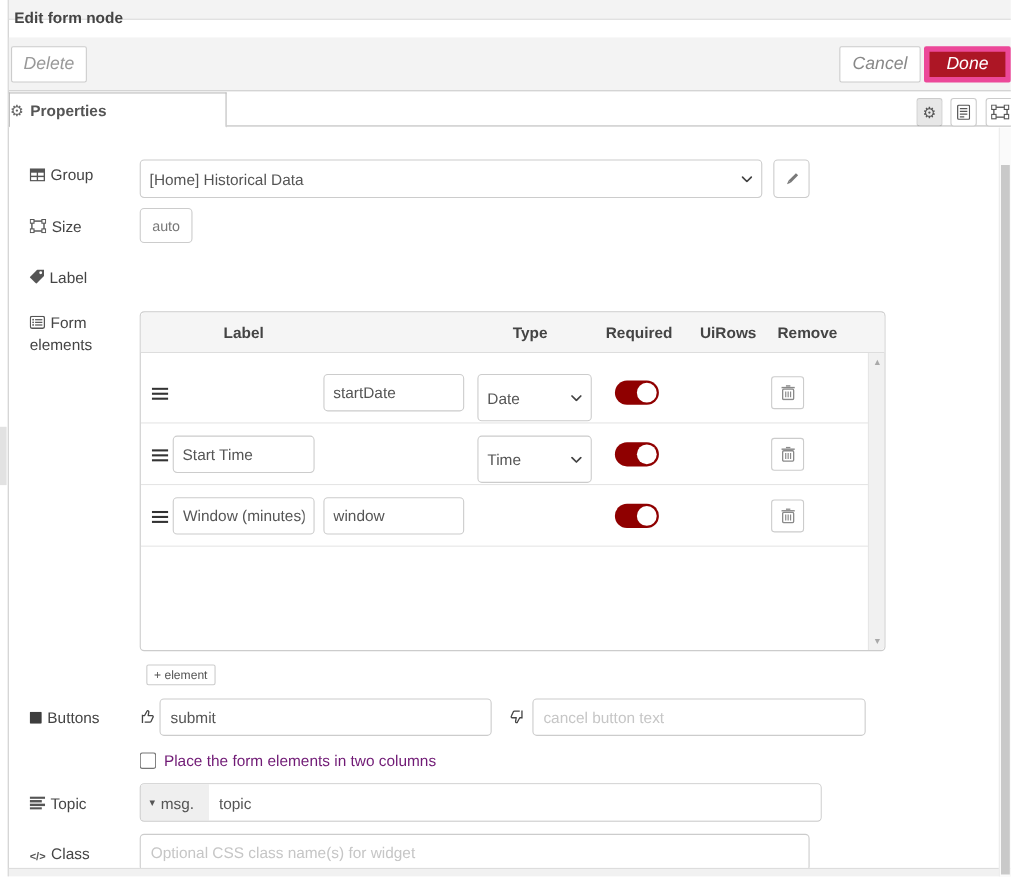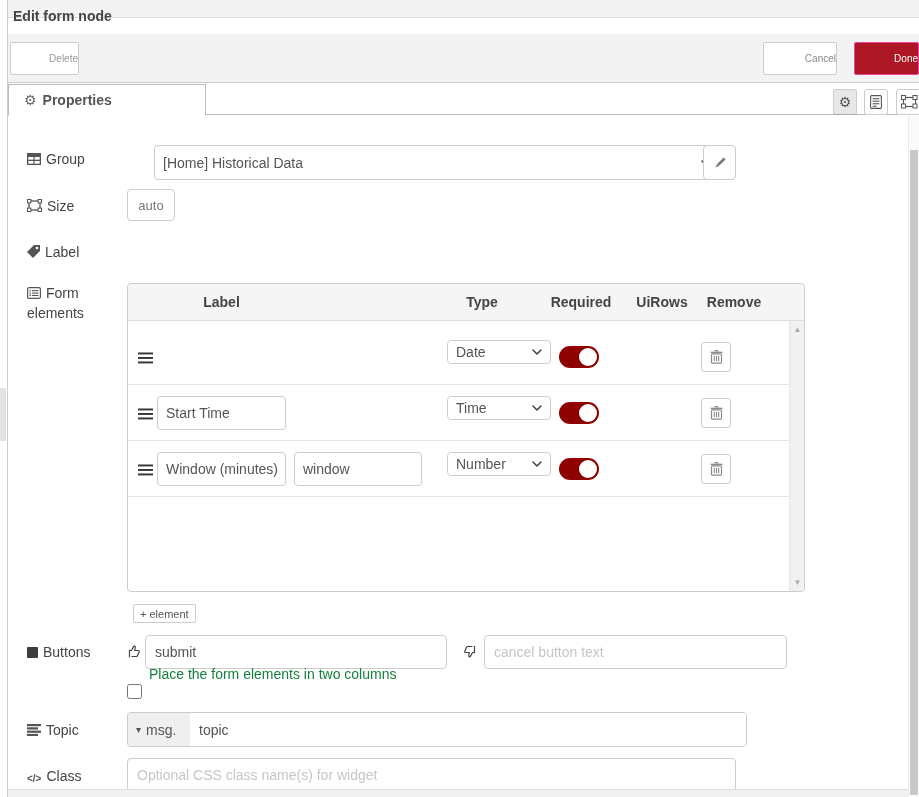--- a/index.html
+++ b/index.html
@@ -13,40 +13,40 @@
   
   .dialog-edge{position:absolute;left:7px;top:0;bottom:0;width:1px;background:#ccc;}
   .gutter-shadow{position:absolute;left:0;top:388px;width:6px;height:53px;background:#e2e2e2;}
 
   
   .tray-header{position:absolute;left:8px;right:0;top:0;height:18px;background:#f3f3f3;border-bottom:1px solid #ddd;}
   .tray-title{position:absolute;left:5px;top:8px;font-weight:bold;color:#444;}
 
   
   .tray-toolbar{position:absolute;left:8px;right:0;top:34px;height:49px;background:#f3f3f3;border-bottom:1px solid #ccc;}
-  .btn{display:inline-block;background:#fff;border:1px solid #ccc;border-radius:2px;color:#999;font-size:10px;text-align:right;cursor:pointer;font-family:"Liberation Sans",sans-serif;}
+  .btn{display:inline-block;background:#fff;border:1px solid #ccc;border-radius:2px;color:#999;font-size:16px;text-align:center;cursor:pointer;font-family:"Liberation Sans",sans-serif;font-style:italic;}
   .btn-delete{position:absolute;left:2px;top:8px;width:69px;height:33px;}
   .btn-cancel{position:absolute;right:82px;top:8px;width:74px;height:33px;color:#888;}
-  .btn-done{position:absolute;right:0;top:8px;width:65px;height:33px;background:var(--accent-red);border:1px solid #ec4899;color:#fff;}
+  .btn-done{position:absolute;right:0;top:8px;width:79px;height:33px;background:var(--accent-red);border:5px solid #ec4899;color:#fff;}
 
   
   .tab-bar{position:absolute;left:8px;right:0;top:84px;height:31px;background:#fff;border-bottom:1px solid #bbb;}
-  .tab{position:absolute;left:0;top:0;width:198px;height:32px;background:#fff;border:1px solid #bbb;border-bottom:1px solid #fff;line-height:30px;padding-left:15px;color:#555;font-weight:bold;}
+  .tab{position:absolute;left:0;top:0;width:198px;height:32px;background:#fff;border:1px solid #bbb;border-bottom:1px solid #fff;line-height:30px;color:#555;font-weight:bold;}
   .tab .gear-glyph{color:#666;font-weight:normal;margin-right:6px;font-size:14px;}
   .tb-iconbtn{position:absolute;top:5px;width:24px;height:26px;border:1px solid #ccc;border-radius:3px;background:#fff;color:#555;display:flex;align-items:center;justify-content:center;cursor:pointer;}
   .tb-gear{left:825px;background:#e7e7e7;border-bottom-color:#aaa;font-size:14px;}
   .tb-doc{left:856px;}
   .tb-frame{left:888px;width:26px;}
 
   
   .row-label{position:absolute;left:27px;width:86px;color:#444;line-height:19px;}
   .row-label .lbl-icon{display:inline-block;vertical-align:-1px;margin-right:5px;color:#555;}
   .text-input{border:1px solid #ccc;border-radius:4px;height:34px;padding:0 9px;font-size:14px;color:#555;font-family:"Liberation Sans",sans-serif;outline:none;}
   .text-input::placeholder{color:#c6c6c6;}
-  .select-wrap{position:absolute;display:block;margin-left:27px;}
+  .select-wrap{position:absolute;display:block;}
   .select-wrap select{appearance:none;-webkit-appearance:none;-moz-appearance:none;width:100%;height:100%;border:1px solid #ccc;border-radius:4px;background:#fff;color:#555;font-size:14px;padding:0 24px 0 8px;font-family:"Liberation Sans",sans-serif;outline:none;}
   .select-wrap .chev{position:absolute;right:9px;top:50%;margin-top:-3px;pointer-events:none;}
 
   
   .group-select{left:127px;top:145px;width:566px;height:35px;}
   .btn-pencil{position:absolute;left:703px;top:145px;width:33px;height:35px;border:1px solid #ccc;border-radius:4px;background:#fff;display:flex;align-items:center;justify-content:center;color:#7a7a7a;cursor:pointer;}
   .btn-auto{position:absolute;left:127px;top:189px;width:48px;height:32px;border:1px solid #ccc;border-radius:4px;background:#fff;color:#777;font-size:13px;cursor:pointer;font-family:"Liberation Sans",sans-serif;}
   .label-input{position:absolute;left:127px;top:234px;width:609px;}
 
   
@@ -54,40 +54,40 @@
   .fe-head{position:relative;height:37px;background:#f5f5f5;border-bottom:1px solid #ddd;border-radius:4px 4px 0 0;}
   .fe-head span{position:absolute;top:0;line-height:37px;text-align:center;font-weight:bold;color:#444;}
   .fh-0{left:29px;width:129px;} .fh-1{left:166px;width:128px;} .fh-2{left:302px;width:104px;}
   .fh-3{left:413px;width:80px;} .fh-4{left:495px;width:78px;} .fh-5{left:566px;width:80px;}
   .fe-body{position:relative;height:270px;padding-top:8px;border-radius:0 0 4px 4px;overflow:hidden;}
   .fe-row{position:relative;height:56px;border-bottom:1px solid #e5e5e5;}
   .drag-handle{position:absolute;left:10px;top:22px;color:#333;cursor:grab;}
   .cell-input{position:absolute;top:11px;border:1px solid #ccc;border-radius:4px;height:34px;padding:0 8px;font-size:14px;color:#555;font-family:"Liberation Sans",sans-serif;outline:none;}
   .cell-label{left:29px;width:129px;}
   .cell-name{left:166px;width:128px;}
-  .cell-type{left:292px;top:11px;width:104px;height:24px;border-radius:14px;}
+  .cell-type{left:306px;top:11px;width:104px;height:43px;border-radius:14px;}
   .toggle{position:absolute;left:431px;top:17px;width:40px;height:22px;border-radius:11px;background:var(--toggle-red);cursor:pointer;}
   .toggle .knob{position:absolute;right:2px;top:2px;width:18px;height:18px;border-radius:50%;background:#fff;}
   .trash-btn{position:absolute;left:573px;top:13px;width:30px;height:30px;border:1px solid #ccc;border-radius:3px;background:#fff;color:#8a8a8a;display:flex;align-items:center;justify-content:center;cursor:pointer;}
   .fe-scroll{position:absolute;right:0;top:0;bottom:0;width:15px;background:#f1f1f1;border-left:1px solid #e6e6e6;}
   .fe-scroll .arr{position:absolute;left:0;width:15px;text-align:center;color:#a9a9a9;font-size:8px;cursor:pointer;}
   .arr-up{top:4px;} .arr-down{bottom:4px;}
 
   .btn-add{position:absolute;left:133px;top:604px;height:19px;border:1px solid #ccc;border-radius:2px;background:#fff;color:#555;font-size:11px;padding:0 6px;cursor:pointer;font-family:"Liberation Sans",sans-serif;}
 
   
   .thumb-icon{position:absolute;color:#444;}
   .thumb-up{left:126px;top:644px;}
   .thumb-down{left:463px;top:644px;}
   .submit-input{position:absolute;left:145px;top:635px;width:302px;}
   .cancel-input{position:absolute;left:484px;top:635px;width:303px;}
 
   
   .two-col-check{position:absolute;left:127px;top:684px;width:15px;height:15px;cursor:pointer;}
-  .two-col-label{position:absolute;left:149px;top:666px;color:#15803d;}
+  .two-col-label{position:absolute;left:149px;top:683px;color:#701a75;}
 
   
   .typed-input{position:absolute;left:127px;top:712px;width:620px;height:35px;border:1px solid #ccc;border-radius:4px;background:#fff;display:flex;overflow:hidden;}
   .typed-prefix{width:62px;background:#efefef;display:flex;align-items:center;padding-left:8px;color:#555;cursor:pointer;flex:none;}
   .typed-prefix .caret{font-size:10px;color:#555;margin-right:5px;}
   .typed-value{flex:1;border:none;outline:none;padding:0 9px;font-size:14px;color:#555;font-family:"Liberation Sans",sans-serif;}
 
   .class-input{position:absolute;left:127px;top:758px;width:609px;}
 
   .bottom-strip{position:absolute;left:8px;right:0;top:789px;height:8px;background:#f1f1f1;border-top:1px solid #ddd;}
@@ -206,20 +206,21 @@
     <div class="fe-body">
       <div id="fe-rows">
   <div class="fe-row">
     <span class="drag-handle">
       <svg width="15" height="12" viewBox="0 0 15 12">
                 <rect y="0.5" width="15" height="1.9" fill="#333"></rect>
                 <rect y="5" width="15" height="1.9" fill="#333"></rect>
                 <rect y="9.5" width="15" height="1.9" fill="#333"></rect>
               </svg>
     </span>
+    <input class="cell-input cell-name" value="startDate" style="">
     <span class="select-wrap cell-type">
       <select><option>Date</option></select>
       <svg class="chev" width="10" height="6" viewBox="0 0 10 6">
                 <path d="M1 1 L5 5 L9 1" fill="none" stroke="#444" stroke-width="1.6" stroke-linecap="round" stroke-linejoin="round"></path>
               </svg>
     </span>
     <span class="toggle on">
               <span class="knob"></span>
             </span>
     <button class="trash-btn">
@@ -263,26 +264,20 @@
   <div class="fe-row">
     <span class="drag-handle">
       <svg width="15" height="12" viewBox="0 0 15 12">
                 <rect y="0.5" width="15" height="1.9" fill="#333"></rect>
                 <rect y="5" width="15" height="1.9" fill="#333"></rect>
                 <rect y="9.5" width="15" height="1.9" fill="#333"></rect>
               </svg>
     </span>
     <input class="cell-input cell-label" value="Window (minutes)" style="">
     <input class="cell-input cell-name" value="window" style="">
-    <span class="select-wrap cell-type">
-      <select><option>Number</option></select>
-      <svg class="chev" width="10" height="6" viewBox="0 0 10 6">
-                <path d="M1 1 L5 5 L9 1" fill="none" stroke="#444" stroke-width="1.6" stroke-linecap="round" stroke-linejoin="round"></path>
-              </svg>
-    </span>
     <span class="toggle on">
               <span class="knob"></span>
             </span>
     <button class="trash-btn">
       <svg width="13" height="14" viewBox="0 0 13 14">
                 <rect x="1.5" y="3.8" width="10" height="9.4" rx="1" fill="none" stroke="currentColor" stroke-width="1.2"></rect>
                 <rect x="0.5" y="1.7" width="12" height="1.3" fill="currentColor"></rect>
                 <rect x="4.5" y="0.2" width="4" height="1.3" fill="currentColor"></rect>
                 <path d="M4.3 5.8 V11.2 M6.5 5.8 V11.2 M8.7 5.8 V11.2" stroke="currentColor" stroke-width="1.1" fill="none"></path>
               </svg>

